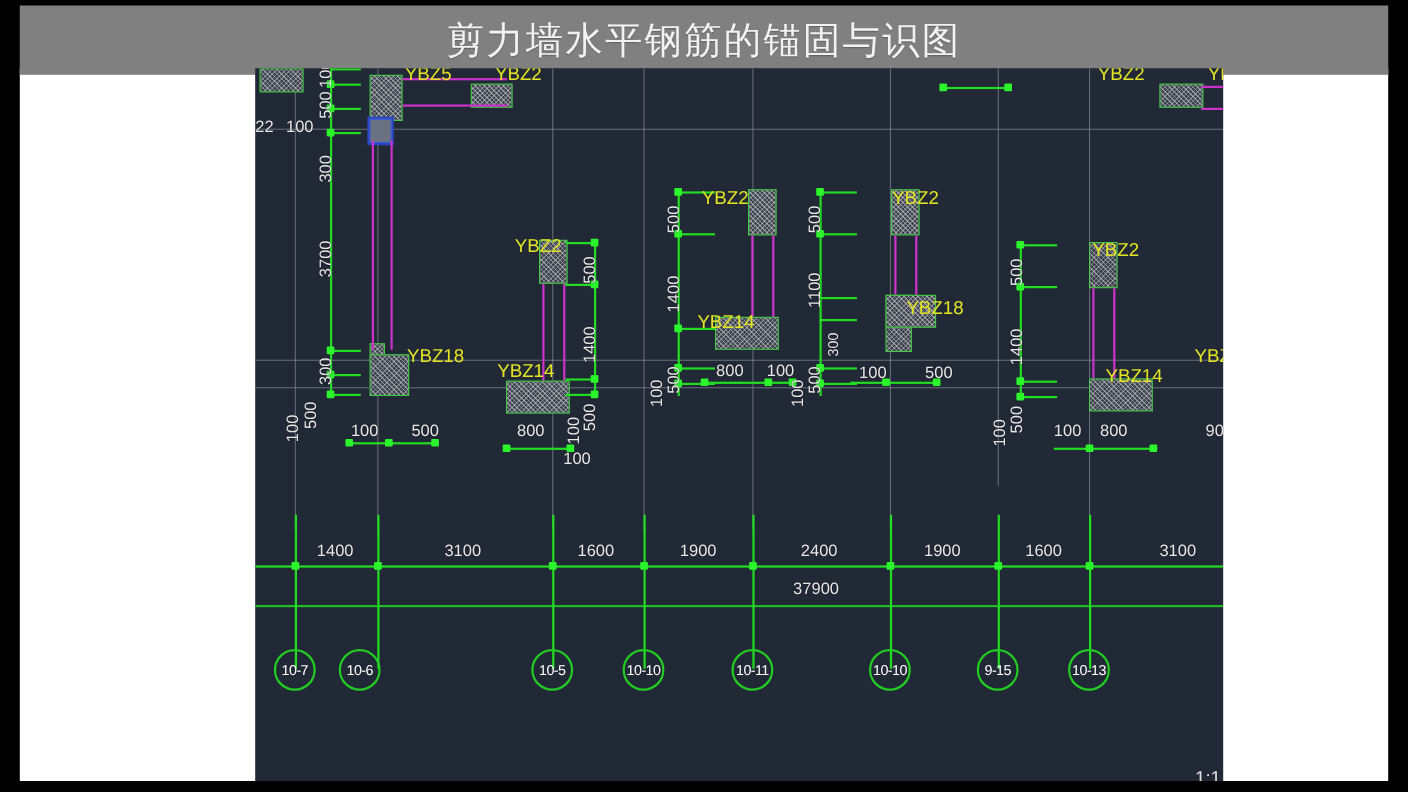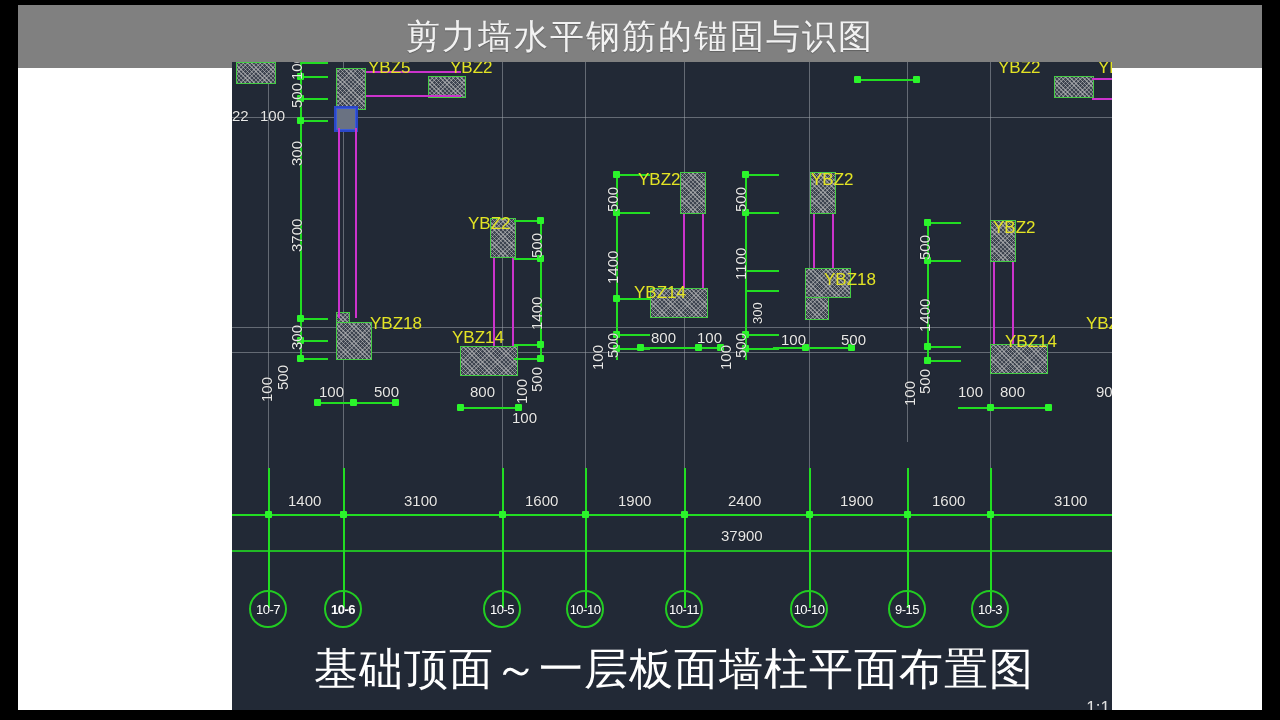--- a/index.html
+++ b/index.html
@@ -326,28 +326,27 @@
       <div class="dim" style="left:172px; top:430px;">3100</div>
       <div class="dim" style="left:293px; top:430px;">1600</div>
       <div class="dim" style="left:386px; top:430px;">1900</div>
       <div class="dim" style="left:496px; top:430px;">2400</div>
       <div class="dim" style="left:608px; top:430px;">1900</div>
       <div class="dim" style="left:700px; top:430px;">1600</div>
       <div class="dim" style="left:822px; top:430px;">3100</div>
       <div class="dim" style="left:489px; top:465px;">37900</div>
 
       <div class="axis-bubble" style="left:17px;  top:528px;">10-7</div>
-      <div class="axis-bubble" style="left:92px;  top:528px;font-weight:bold;">10-6</div>
+      <div class="axis-bubble" style="left:76px;  top:528px;">10-6</div>
       <div class="axis-bubble" style="left:251px; top:528px;">10-5</div>
       <div class="axis-bubble" style="left:334px; top:528px;">10-10</div>
       <div class="axis-bubble" style="left:433px; top:528px;">10-11</div>
       <div class="axis-bubble" style="left:558px; top:528px;">10-10</div>
       <div class="axis-bubble" style="left:656px; top:528px;">9-15</div>
-      <div class="axis-bubble" style="left:739px; top:528px;">10-3</div>
-
-      <div class="caption">基础顶面～一层板面墙柱平面布置图</div>
+      <div class="axis-bubble" style="left:739px; top:528px;">10-13</div>
+
       <div class="scale-note">1:1</div>
 
     </div>
   </div>
 
   <div class="bottom-strip"></div>
 </div>
 
 </body></html>

